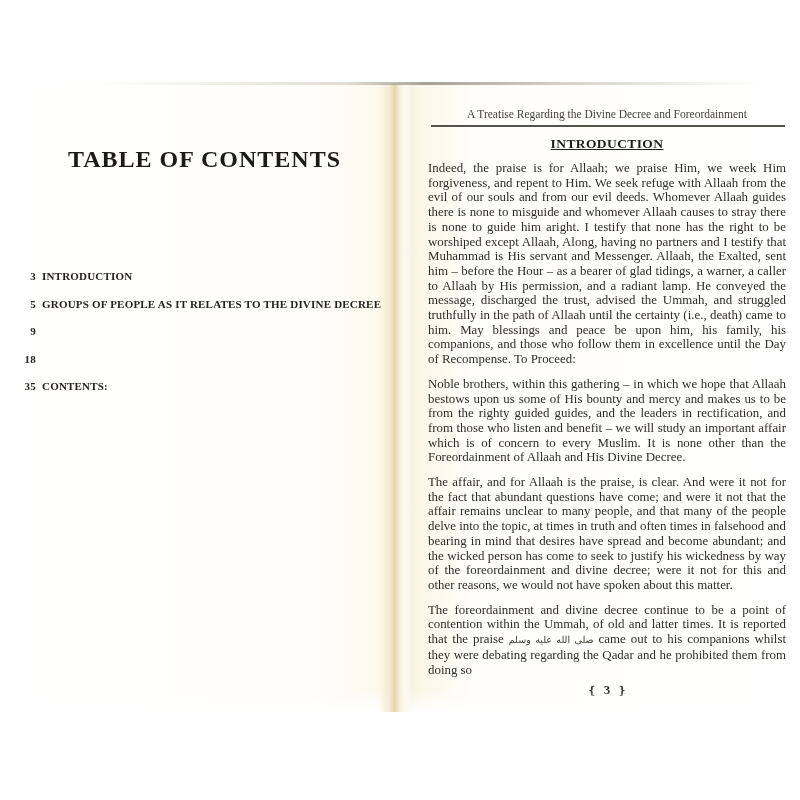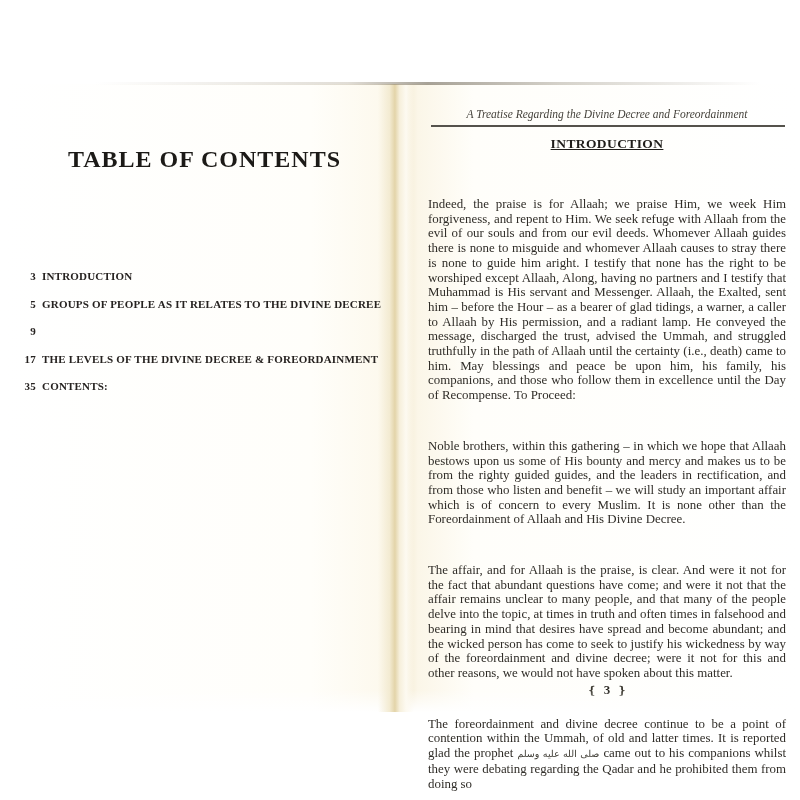--- a/index.html
+++ b/index.html
@@ -98,21 +98,20 @@
     margin-right: 6px;
     flex: 0 0 auto;
   }
 
   
   .running-head {
     position: absolute;
     left: 26px; top: 24px;
     width: 358px;
     text-align: center;
-    font-style: italic;
     font-size: 11.5px;
     color: #45423b;
     white-space: nowrap;
   }
   .header-rule {
     position: absolute;
     left: 29px; top: 41px;
     width: 354px; height: 2px;
     background: #55524c;
   }
@@ -129,21 +128,21 @@
   }
   .body-text {
     position: absolute;
     left: 26px; top: 77px;
     width: 358px;
     font-size: 12.9px;
     line-height: 14.7px;
     text-align: justify;
     color: #302d28;
   }
-  .body-text p { margin-bottom: 10px; margin-top: 36px; }
+  .body-text p { margin-bottom: 10px; }
   .honorific {
     font-family: Liberation Sans, sans-serif;
     font-size: 9.5px;
     color: #3a372f;
   }
   .page-footer {
     position: absolute;
     left: 26px; top: 598px;
     width: 358px;
     text-align: center;
@@ -174,40 +173,39 @@
         <span class="toc-label">INTRODUCTION</span>
       </div>
       <div class="toc-row">
         <span class="toc-num">5</span>
         <span class="toc-label">GROUPS OF PEOPLE AS IT RELATES TO THE DIVINE DECREE</span>
       </div>
       <div class="toc-row">
         <span class="toc-num">9</span>
       </div>
       <div class="toc-row">
-        <span class="toc-num">17</span>
-        <span class="toc-label">THE LEVELS OF THE DIVINE DECREE &amp; FOREORDAINMENT</span>
+        <span class="toc-num">18</span>
       </div>
       <div class="toc-row">
         <span class="toc-num">35</span>
         <span class="toc-label">CONTENTS:</span>
       </div>
     </div>
   </div>
 
   <div class="page page-right">
     <div class="running-head">A Treatise Regarding the Divine Decree and Foreordainment</div>
     <div class="header-rule"></div>
     <div class="section-heading">INTRODUCTION</div>
 
     <div class="body-text">
       <p>Indeed, the praise is for Allaah; we praise Him, we week Him forgiveness, and repent to Him. We seek refuge with Allaah from the evil of our souls and from our evil deeds. Whomever Allaah guides there is none to misguide and whomever Allaah causes to stray there is none to guide him aright. I testify that none has the right to be worshiped except Allaah, Along, having no partners and I testify that Muhammad is His servant and Messenger. Allaah, the Exalted, sent him – before the Hour – as a bearer of glad tidings, a warner, a caller to Allaah by His permission, and a radiant lamp. He conveyed the message, discharged the trust, advised the Ummah, and struggled truthfully in the path of Allaah until the certainty (i.e., death) came to him. May blessings and peace be upon him, his family, his companions, and those who follow them in excellence until the Day of Recompense. To Proceed:</p>
       <p>Noble brothers, within this gathering – in which we hope that Allaah bestows upon us some of His bounty and mercy and makes us to be from the righty guided guides, and the leaders in rectification, and from those who listen and benefit – we will study an important affair which is of concern to every Muslim. It is none other than the Foreordainment of Allaah and His Divine Decree.</p>
       <p>The affair, and for Allaah is the praise, is clear. And were it not for the fact that abundant questions have come; and were it not that the affair remains unclear to many people, and that many of the people delve into the topic, at times in truth and often times in falsehood and bearing in mind that desires have spread and become abundant; and the wicked person has come to seek to justify his wickedness by way of the foreordainment and divine decree; were it not for this and other reasons, we would not have spoken about this matter.</p>
-      <p><span>The foreordainment and divine decree continue to be a point of contention within the Ummah, of old and latter times. It is reported glad the prophet</span> <span class="honorific">صلى الله عليه وسلم</span> <span>came out to his companions whilst they were debating regarding the Qadar and he prohibited them from doing so</span></p>
+      <p><span>The foreordainment and divine decree continue to be a point of contention within the Ummah, of old and latter times. It is reported that the praise</span> <span class="honorific">صلى الله عليه وسلم</span> <span>came out to his companions whilst they were debating regarding the Qadar and he prohibited them from doing so</span></p>
     </div>
 
     <div class="page-footer">
       <span class="ornament">❴</span><span class="num">3</span><span class="ornament">❵</span>
     </div>
   </div>
 
   <div class="spine"></div>
   <div class="top-edge"></div>
 

